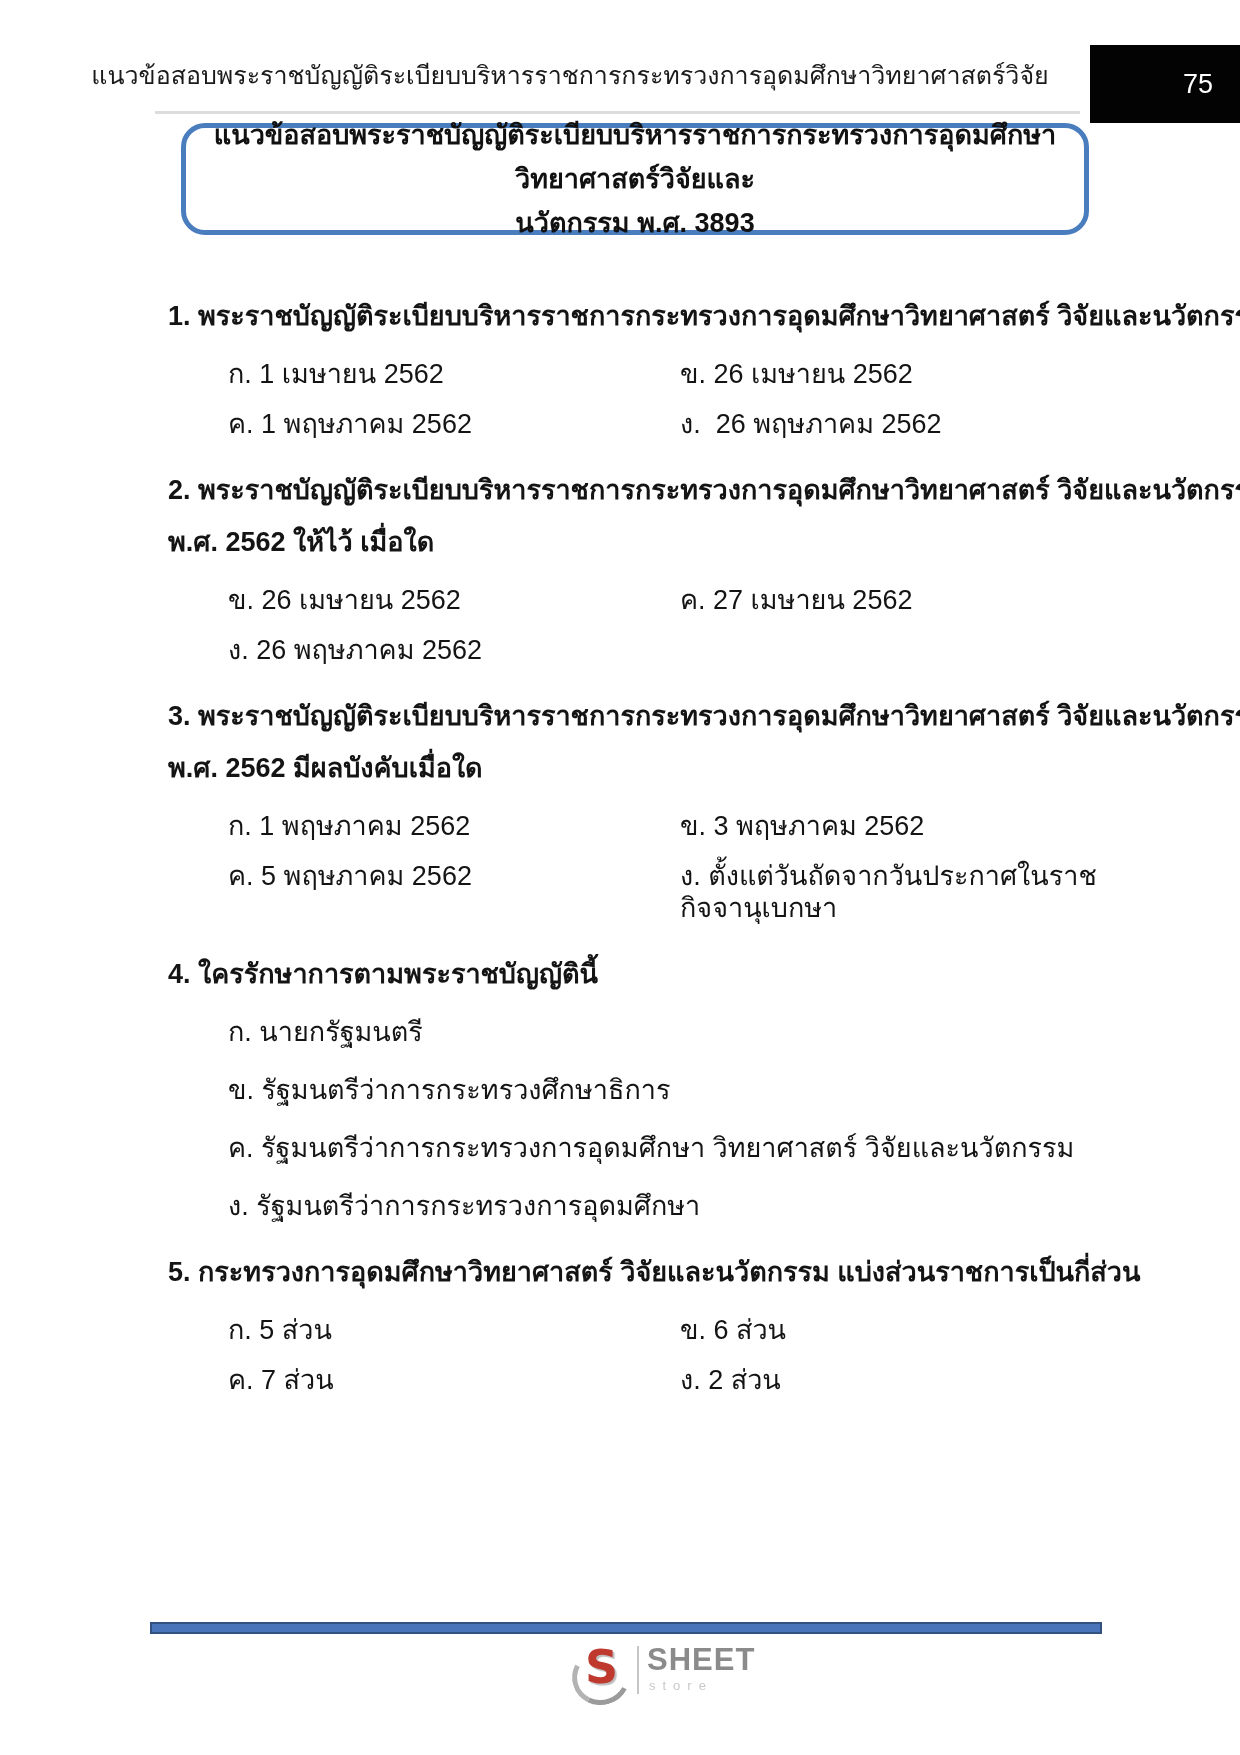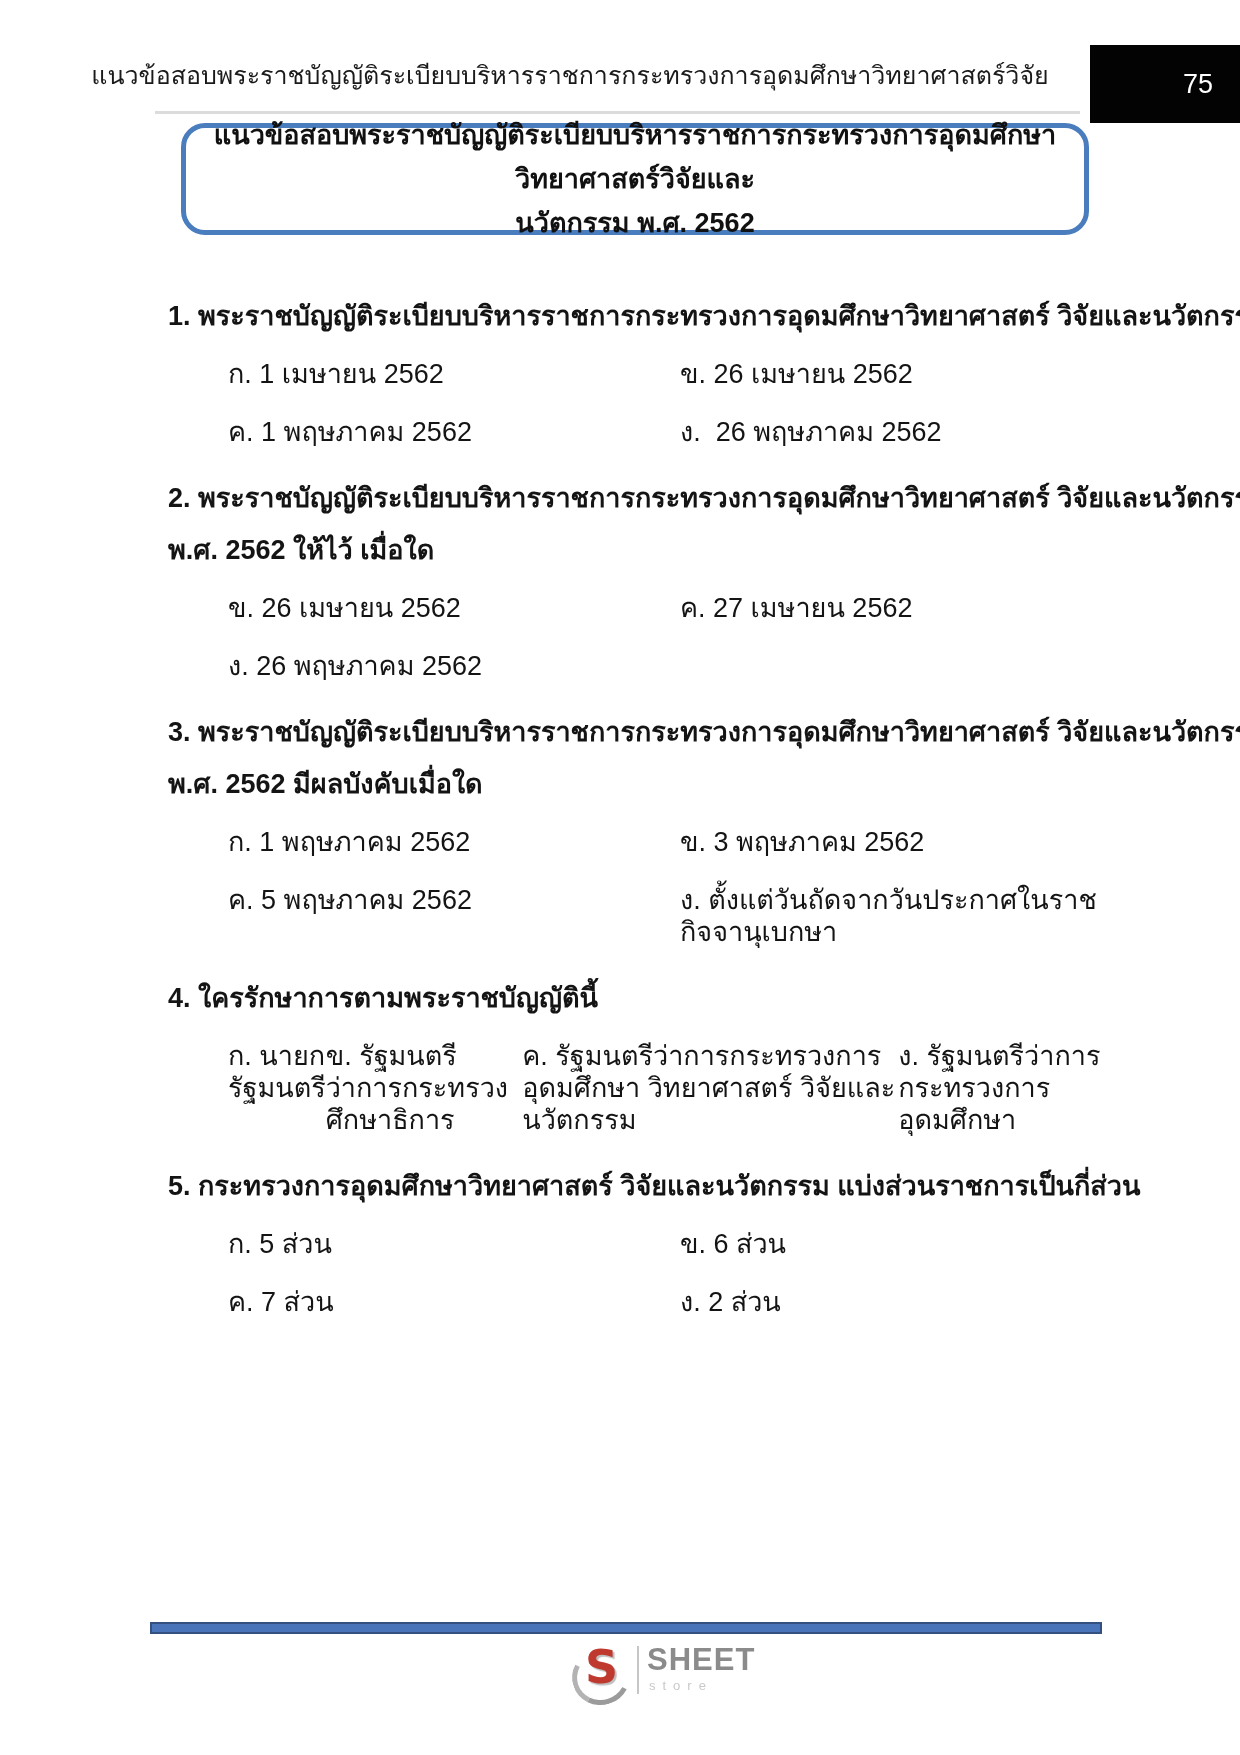--- a/index.html
+++ b/index.html
@@ -32,22 +32,22 @@
     display:flex; flex-direction:column; justify-content:center;
     text-align:center; font-weight:bold; font-size:27px; line-height:44px;
     color:#111;
   }
 
   
   .content { position:absolute; top:290px; left:168px; width:940px; font-size:27px; }
   .q-line { font-weight:bold; line-height:52px; white-space:nowrap; }
   .choices { margin:16px 0 24px 0; }
   .choices .choice { font-weight:normal; line-height:32px; white-space:pre-wrap; }
-  .grid2 { display:grid; grid-template-columns:452px 1fr; row-gap:26px; padding-left:60px; }
-  .stack { display:flex; flex-direction:row; row-gap:26px; padding-left:60px; }
+  .grid2 { display:grid; grid-template-columns:452px 1fr; row-gap:18px; padding-left:60px; }
+  .stack { display:flex; flex-direction:column; row-gap:26px; padding-left:60px; }
 
   
   .footer-bar {
     position:absolute; top:1622px; left:150px; width:952px; height:12px;
     background:#4a74ba; border:2px solid #33507e;
   }
   .logo { position:absolute; top:1644px; left:575px; display:flex; align-items:flex-start; }
   .logo-s { position:relative; width:54px; height:52px; }
   .logo-s::before {
     content:""; position:absolute; left:-3px; top:5px; width:48px; height:46px;
@@ -70,21 +70,21 @@
 <div class="page">
 
   <div class="header-title">แนวข้อสอบพระราชบัญญัติระเบียบบริหารราชการกระทรวงการอุดมศึกษาวิทยาศาสตร์วิจัย</div>
   <div class="page-number-box">
     <span>75</span>
   </div>
   <div class="header-rule"></div>
 
   <div class="title-box">
     <div>แนวข้อสอบพระราชบัญญัติระเบียบบริหารราชการกระทรวงการอุดมศึกษาวิทยาศาสตร์วิจัยและ</div>
-    <div>นวัตกรรม พ.ศ. 2562</div>
+    <div>นวัตกรรม พ.ศ. 3893</div>
   </div>
 
   <div class="content">
 
     <section>
       <div class="q-line">1. พระราชบัญญัติระเบียบบริหารราชการกระทรวงการอุดมศึกษาวิทยาศาสตร์ วิจัยและนวัตกรรม</div>
       <div class="choices grid2">
         <div class="choice">ก. 1 เมษายน 2562</div>
         <div class="choice">ข. 26 เมษายน 2562</div>
         <div class="choice">ค. 1 พฤษภาคม 2562</div>

